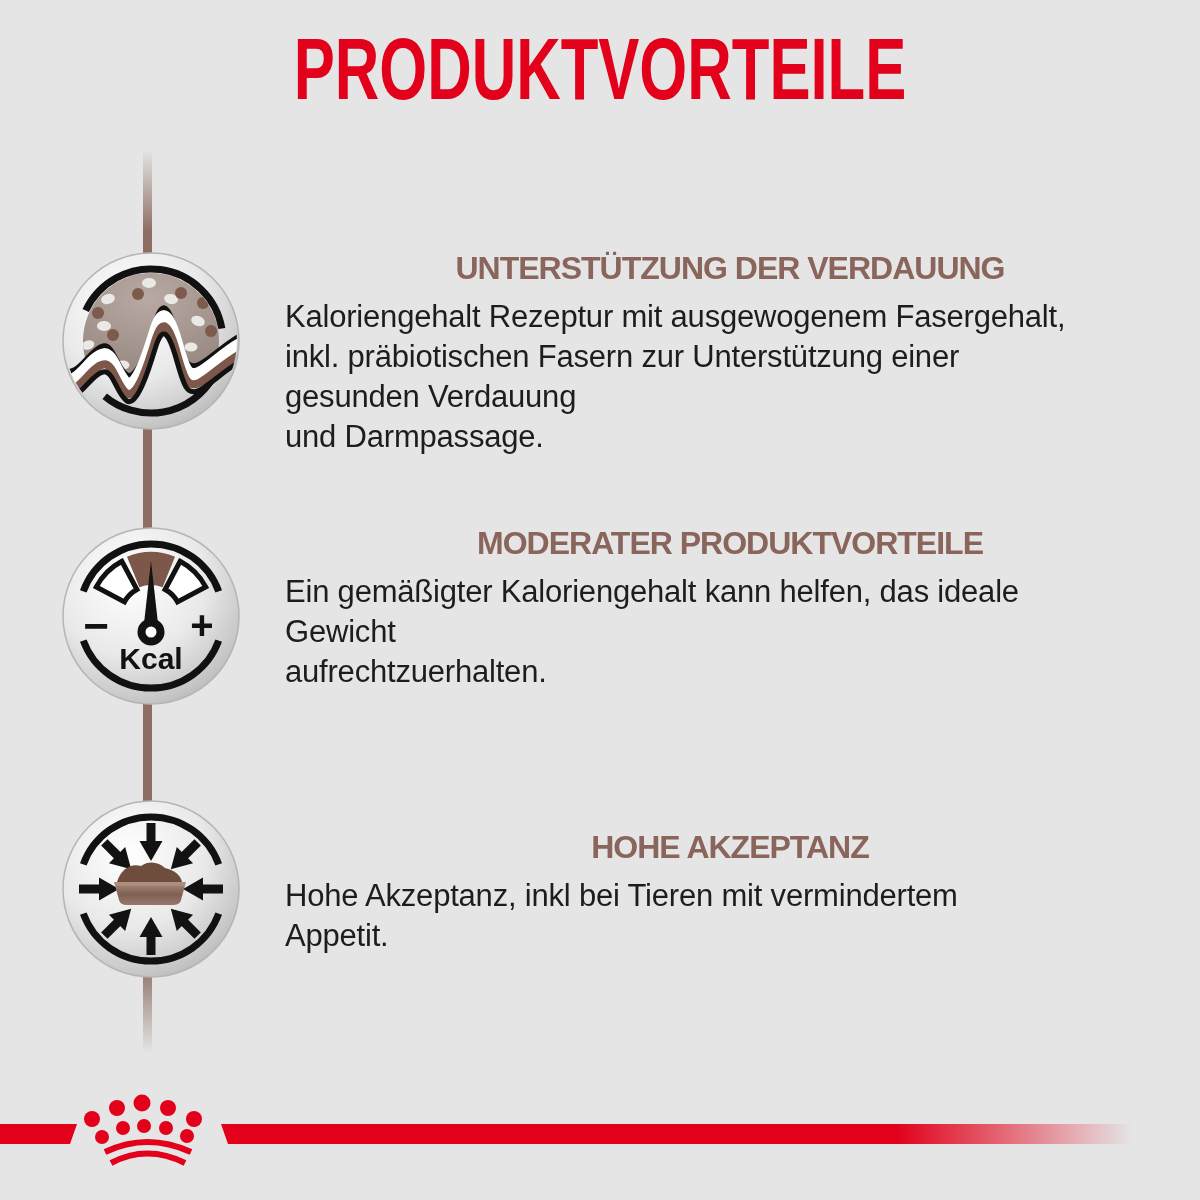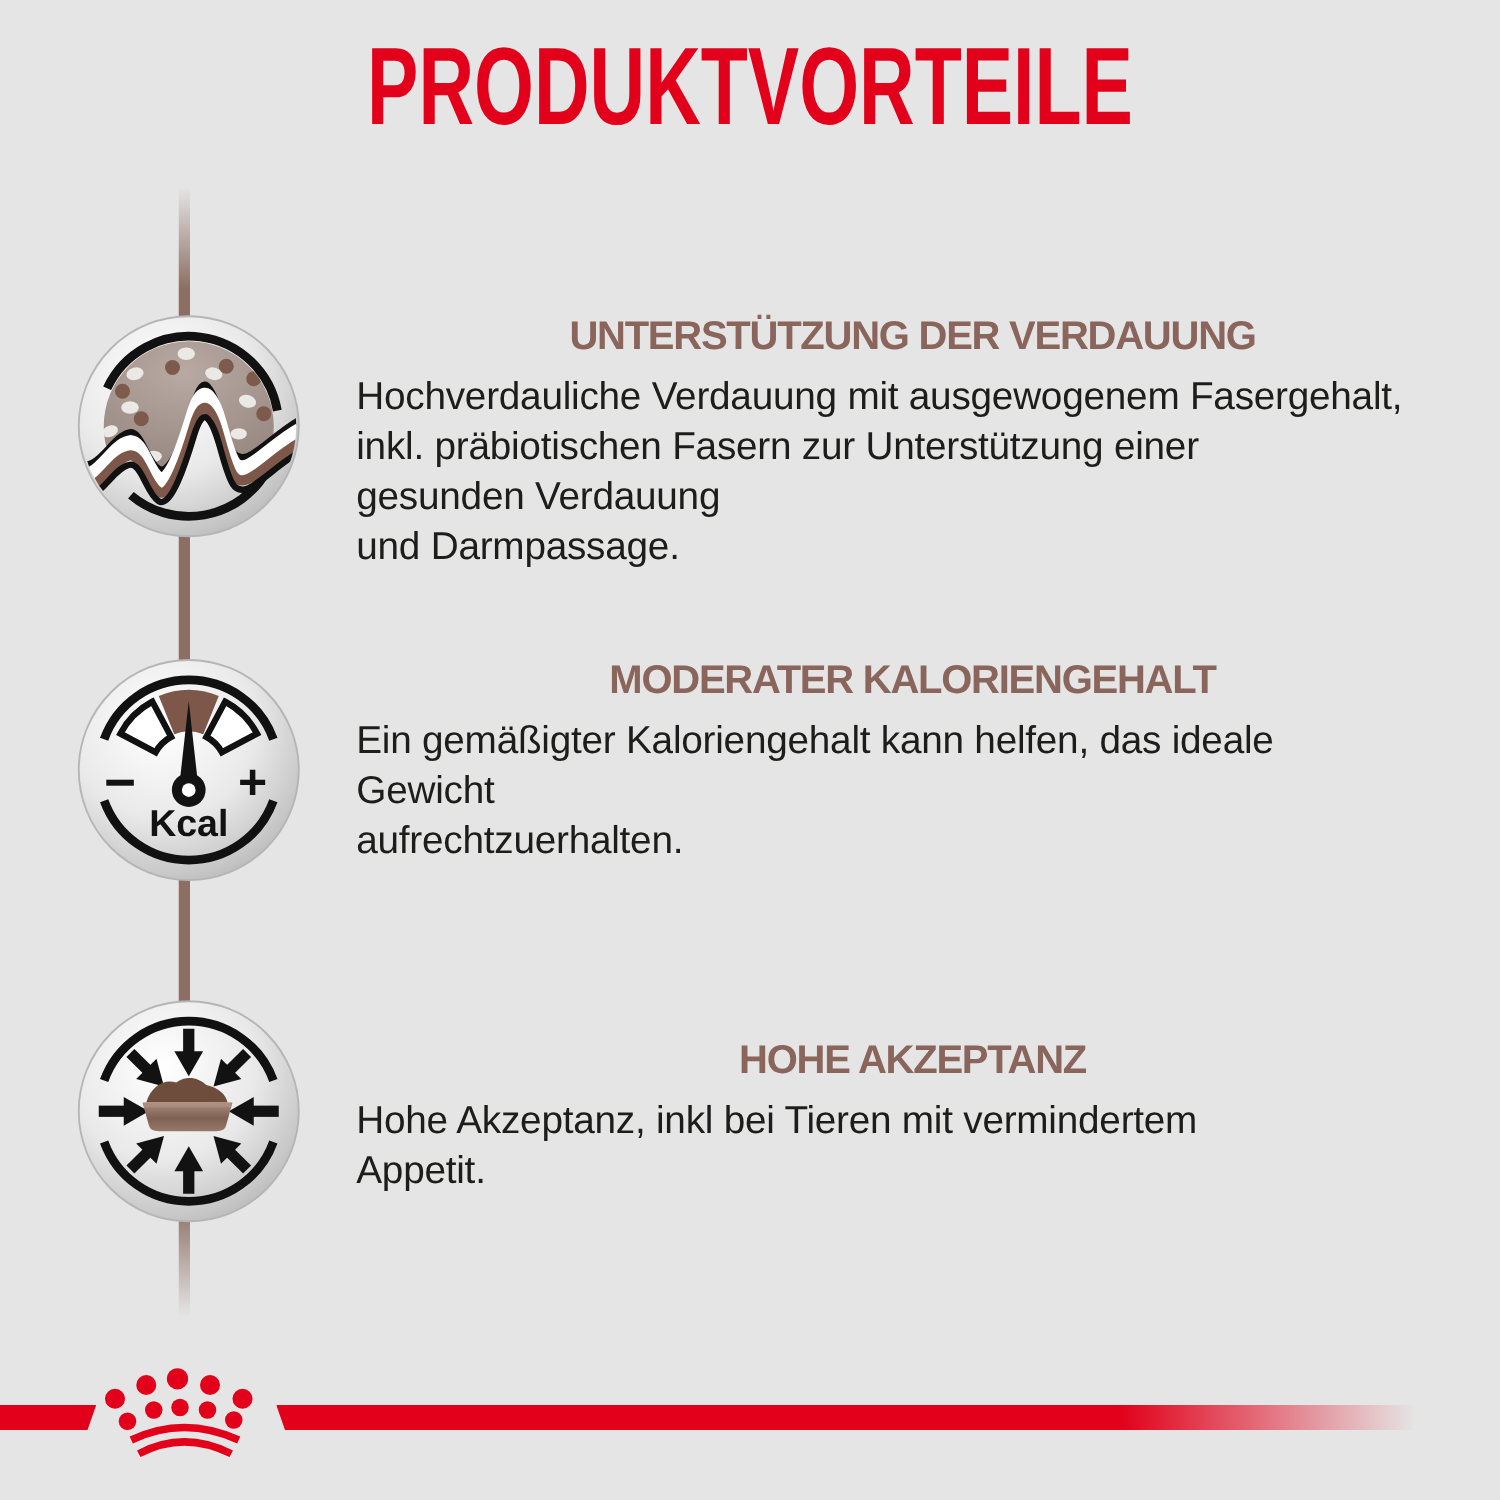--- a/index.html
+++ b/index.html
@@ -221,28 +221,28 @@
       <g>
         <path d="M -34 -7 C -30 -20 -20 -26 -10 -23 C -2 -29 8 -27 14 -21 C 24 -19 30 -13 31 -7 Z" fill="#6e4d3c"></path>
         <path d="M -37 -7 L 35 -7 L 30 11 Q 29 16 22 16 L -24 16 Q -31 16 -32 11 Z" fill="url(#bowl3)"></path>
         <rect x="-36" y="-7" width="70" height="4" fill="#b09384" opacity="0.65"></rect>
       </g>
     </svg>
   </div>
 
   <section class="benefit-text sec-1">
     <h2 class="benefit-heading">UNTERSTÜTZUNG DER VERDAUUNG</h2>
-    <p class="benefit-body">Hochverdauliche Verdauung mit ausgewogenem Fasergehalt,
+    <p class="benefit-body">Kaloriengehalt Rezeptur mit ausgewogenem Fasergehalt,
 inkl. präbiotischen Fasern zur Unterstützung einer
 gesunden Verdauung
 und Darmpassage.</p>
   </section>
 
   <section class="benefit-text sec-2">
-    <h2 class="benefit-heading">MODERATER KALORIENGEHALT</h2>
+    <h2 class="benefit-heading">MODERATER PRODUKTVORTEILE</h2>
     <p class="benefit-body">Ein gemäßigter Kaloriengehalt kann helfen, das ideale
 Gewicht
 aufrechtzuerhalten.</p>
   </section>
 
   <section class="benefit-text sec-3">
     <h2 class="benefit-heading">HOHE AKZEPTANZ</h2>
     <p class="benefit-body">Hohe Akzeptanz, inkl bei Tieren mit vermindertem
 Appetit.</p>
   </section>

